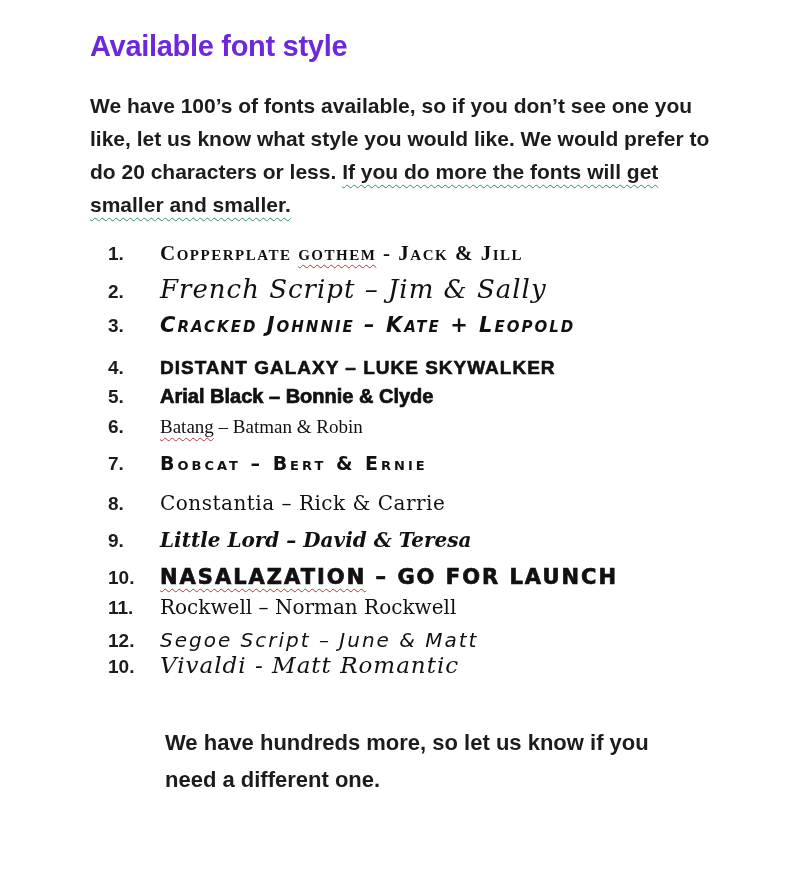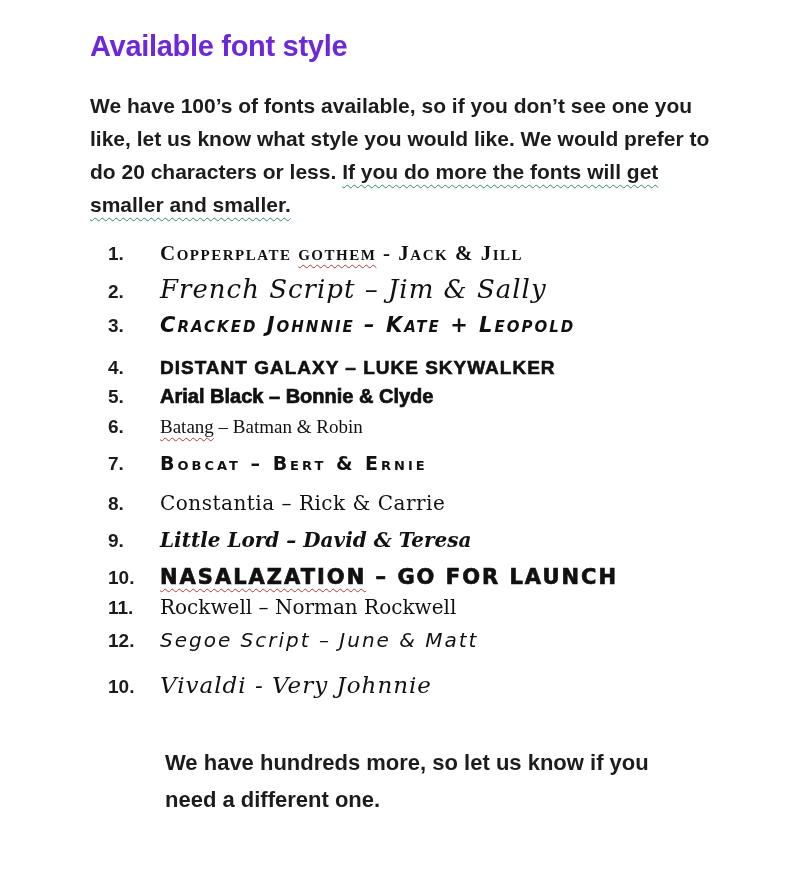--- a/index.html
+++ b/index.html
@@ -58,21 +58,21 @@
   .font-list .row:nth-child(2)  { margin-bottom: 9px; }
   .font-list .row:nth-child(3)  { margin-bottom: 6px; }
   .font-list .row:nth-child(4)  { margin-bottom: 6px; }
   .font-list .row:nth-child(5)  { margin-bottom: 8px; }
   .font-list .row:nth-child(6)  { margin-bottom: 14px; }
   .font-list .row:nth-child(7)  { margin-bottom: 16px; }
   .font-list .row:nth-child(8)  { margin-bottom: 13px; }
   .font-list .row:nth-child(9)  { margin-bottom: 13px; }
   .font-list .row:nth-child(10) { margin-bottom: 6px; }
   .font-list .row:nth-child(11) { margin-bottom: 9px; }
-  .font-list .row:nth-child(12) { margin-bottom: 20px; }
+  .font-list .row:nth-child(12) { margin-bottom: 0; }
 
   
   .fs1  { font-family: "Liberation Serif", serif; font-variant: small-caps; font-weight: bold; font-size: 21px; letter-spacing: 1.5px; }
   .fs2  { font-family: "DejaVu Serif", serif; font-style: italic; font-size: 26px; letter-spacing: 1px; }
   .fs3  { font-family: "DejaVu Sans", sans-serif; font-variant: small-caps; font-weight: bold; font-style: italic; font-size: 21px; letter-spacing: 2px; }
   .fs4  { font-family: "Liberation Sans", sans-serif; font-weight: bold; font-size: 19px; letter-spacing: 1px; margin-top: 14px; -webkit-text-stroke: 0.6px #111; }
   .fs5  { font-family: "Liberation Sans", sans-serif; font-weight: bold; font-size: 20px; text-align: center; -webkit-text-stroke: 0.7px #111; }
   .fs6  { font-family: "Liberation Serif", serif; font-size: 19px; }
   .fs7  { font-family: "DejaVu Sans", sans-serif; font-variant: small-caps; font-weight: bold; font-size: 19px; letter-spacing: 3px; }
   .fs8  { font-family: "DejaVu Serif", serif; font-size: 20px; letter-spacing: 0.5px; }
@@ -157,20 +157,20 @@
       <span class="sample fs11"><span>Rockwell – Norman Rockwell</span><span class="sq-red"></span><span></span></span>
     </div>
 
     <div class="row">
       <span class="num">12.</span>
       <span class="sample fs12"><span>Segoe Script – June &amp; Matt</span><span class="sq-red"></span><span></span></span>
     </div>
 
     <div class="row">
       <span class="num">10.</span>
-      <span class="sample fs13"><span>Vivaldi - Very Johnnie</span><span class="sq-red"></span><span></span></span>
+      <span class="sample fs13"><span>Vivaldi - Matt Romantic</span><span class="sq-red"></span><span></span></span>
     </div>
 
   </div>
 
   <p class="outro">We have hundreds more, so let us know if you need a different one.</p>
 
 </div>
 
 </body></html>

